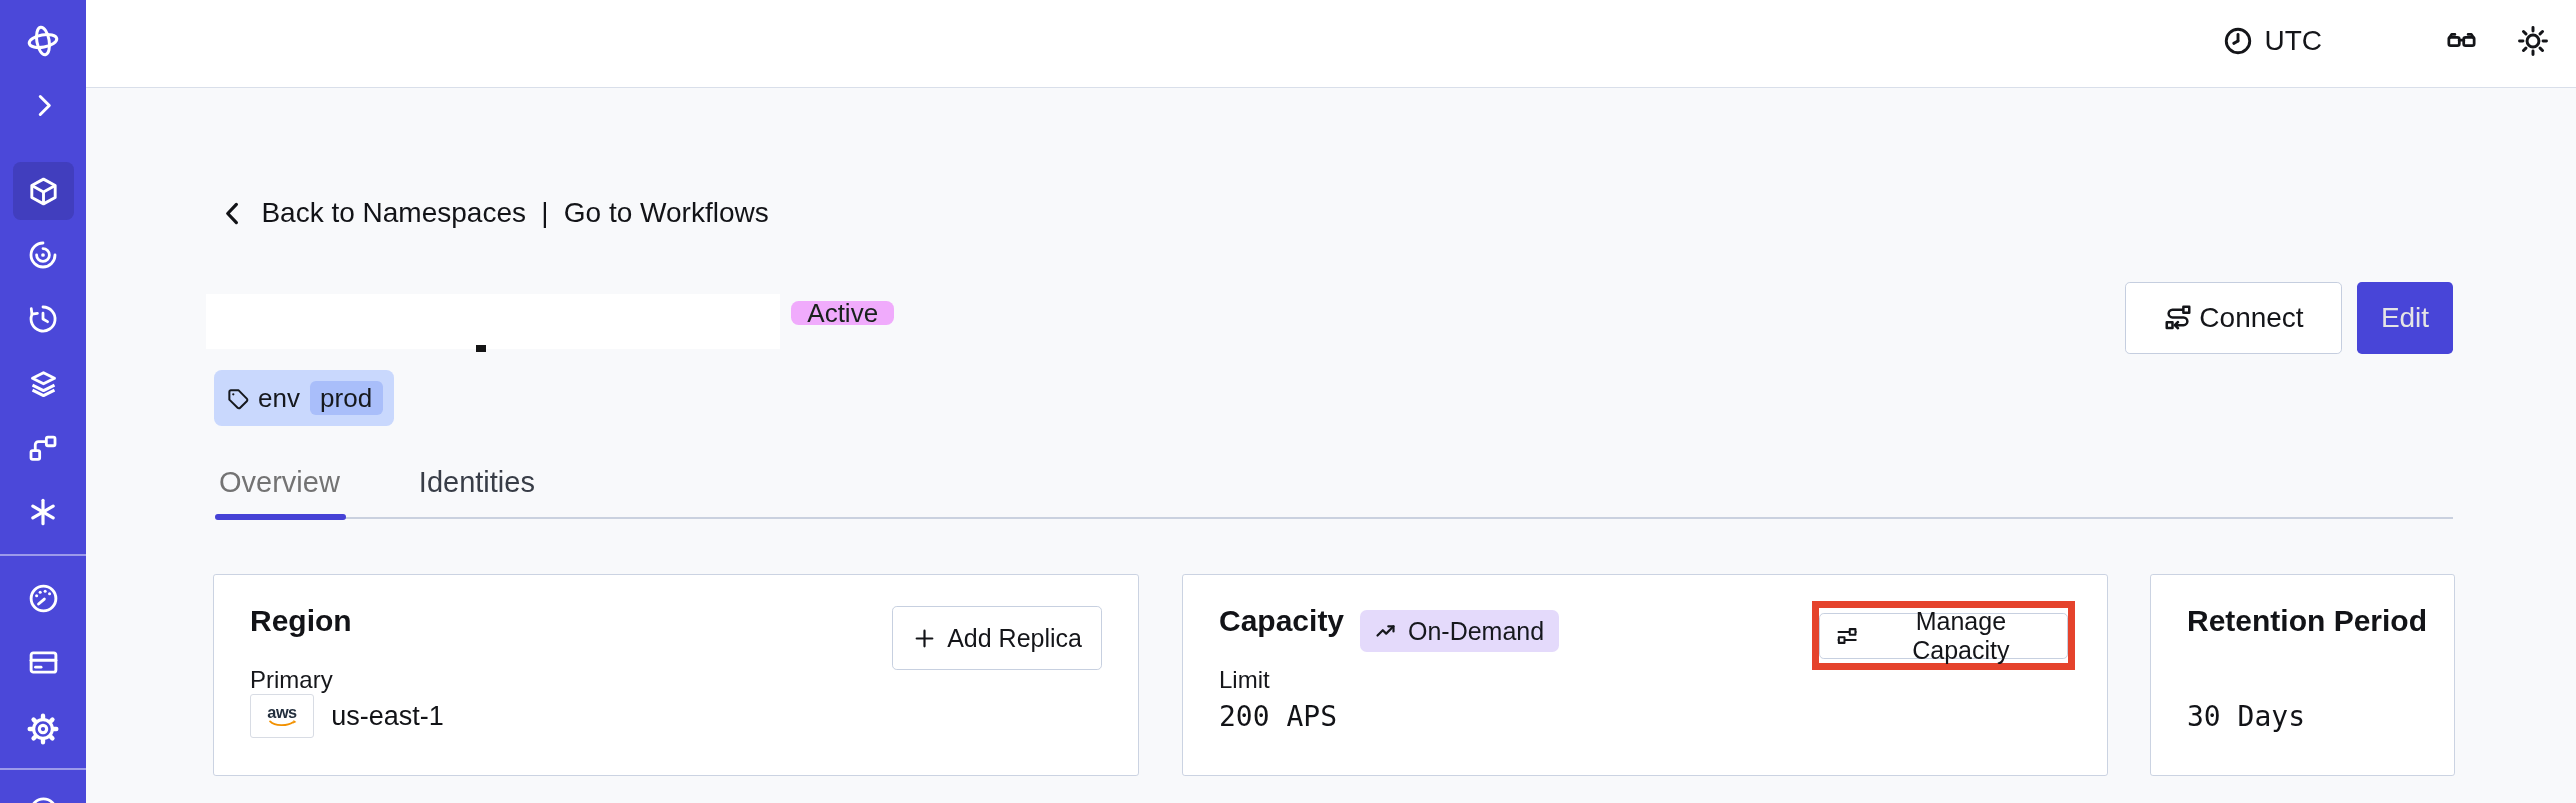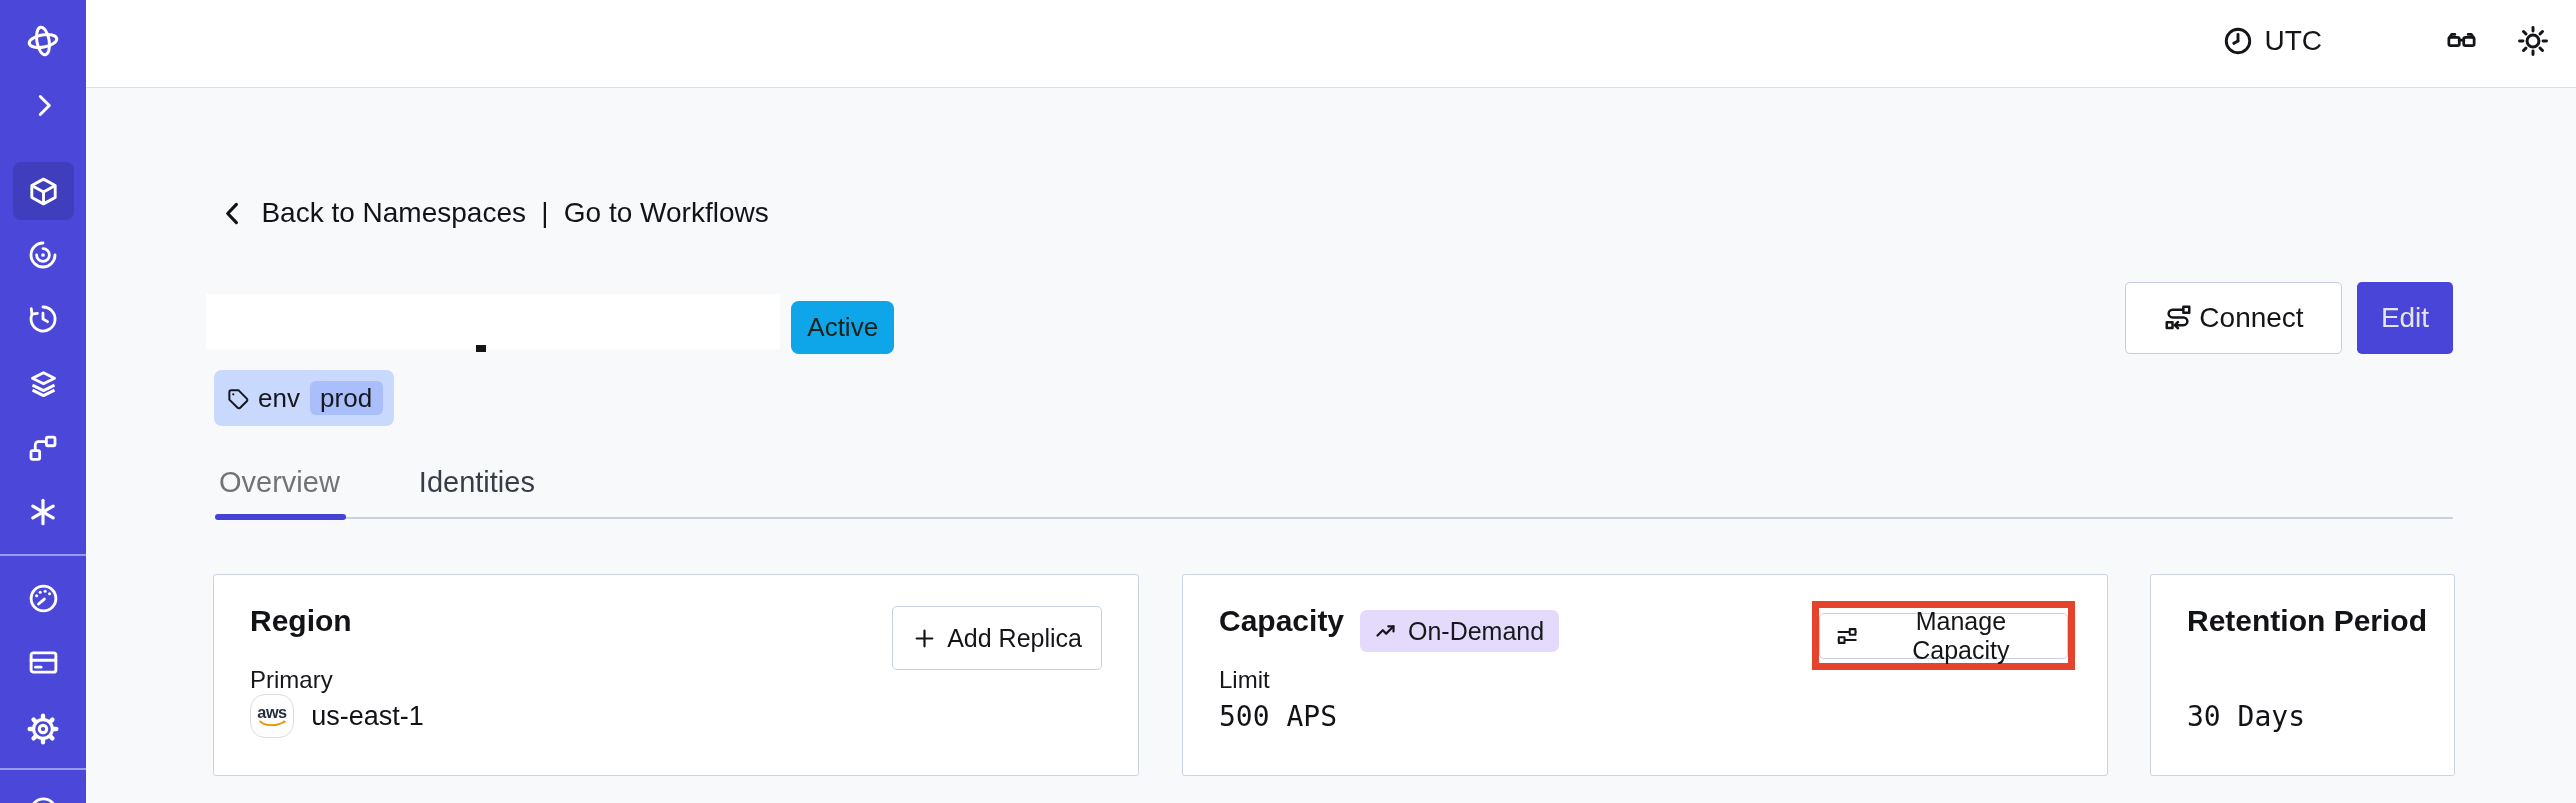--- a/index.html
+++ b/index.html
@@ -22,22 +22,22 @@
   .sb-div { position:absolute; left:0; width:86px; height:1.9px; background:rgba(255,255,255,0.45); }
   .sb-item svg { display:block; }
   
   #breadcrumb { position:absolute; left:217px; top:192px; height:42px; display:flex; align-items:center; gap:13.4px;
     font-size:28px; color:#121317; }
   #breadcrumb .crumb { cursor:pointer; }
   #breadcrumb .sep { color:#121317; padding:0 1.9px; }
   
   #title-redaction { position:absolute; left:206px; top:294px; width:574px; height:55px; background:#FFFFFF; }
   #title-dot { position:absolute; left:476px; top:345px; width:9.6px; height:6.7px; background:#151515; }
-  #status-badge { position:absolute; left:791px; top:301px; height:53px; display:flex; align-items:center;
-    padding:0 16.3px; background:#0ea5e9; color:#18221B; font-size:26px; border-radius:7.7px; }
+  #status-badge { position:absolute; left:791px; top:301px; height:24px; display:flex; align-items:center;
+    padding:0 16.3px; background:#f0abfc; color:#18221B; font-size:26px; border-radius:7.7px; }
   
   #tag-chip { position:absolute; left:214px; top:370px; height:56px; display:flex; align-items:center; gap:9.6px;
     padding:0 11.5px; background:#C9D8FD; border-radius:7.7px; font-size:26px; color:#16181D; cursor:pointer; }
   #tag-chip .tag-value { background:#A9BEFA; border-radius:5.8px; padding:1.9px 10.5px; }
   
   .btn { display:flex; align-items:center; justify-content:center; gap:6px; background:#FFFFFF;
     border:1.9px solid #C5CEDF; border-radius:4.8px; font-size:28px; color:#141519; cursor:pointer;
     font-family:"Liberation Sans", sans-serif; }
   #connect-btn { position:absolute; left:2125px; top:282px; width:217px; height:72px; }
   #edit-btn  { position:absolute; left:2357px; top:282px; width:96px; height:72px;
@@ -55,21 +55,21 @@
   #card-retention { left:2150px; width:305px; }
   .card-title { position:absolute; left:36px; top:29px; font-size:30px; font-weight:600; color:#121317; }
   .card-label { position:absolute; left:36px; top:91px; font-size:24px; color:#16171B; }
   .card-value-mono { position:absolute; left:36px; top:125px; font-size:28px; color:#121317;
     font-family:"DejaVu Sans Mono", monospace; }
   .small-btn { position:absolute; display:flex; align-items:center; gap:10.5px; background:#FFFFFF;
     border:1.9px solid #C7D0E0; border-radius:4.8px; font-size:25px; color:#141519; padding:18px 19px; height:64px; cursor:pointer; }
   #add-replica-btn { right:36px; top:31px; }
   
   #provider-row { position:absolute; left:36px; top:119px; display:flex; align-items:center; gap:17.3px; }
-  #aws-chip { width:44px; height:44px; border:1.9px solid #D8DCE4; border-radius:15px; background:#FFFFFF;
+  #aws-chip { width:64px; height:44px; border:1.9px solid #D8DCE4; border-radius:3px; background:#FFFFFF;
     display:flex; flex-direction:column; align-items:center; justify-content:center; line-height:1; }
   #aws-chip .aws-word { font-size:16.3px; font-weight:700; color:#232F3E; letter-spacing:-0.5px; }
   #region-value { font-size:27px; color:#121317; }
   
   #ondemand-badge { position:absolute; left:177px; top:35px; height:42px; display:flex; align-items:center; gap:9.6px;
     padding:0 14.4px; background:#E4DAFB; border-radius:6.7px; font-size:25px; color:#16181D; }
   #manage-highlight { position:absolute; left:629px; top:26px; width:263px; height:69px;
     border:7.7px solid #E5432C; display:flex; align-items:center; justify-content:center; }
   #manage-btn { position:static; padding:0 15.3px; height:46px; }
 </style>
@@ -270,21 +270,21 @@
   <section class="card" id="card-capacity">
     <h2 class="card-title">Capacity</h2>
     <div id="ondemand-badge">
       <svg width="24" height="24" viewBox="0 0 24 24" fill="none" stroke="#16181D" stroke-width="2.2" stroke-linecap="round" stroke-linejoin="round">
         <path d="M3.5 16.5l5.3-5.3 3.4 3.4 7.3-7.3"></path>
         <path d="M14.3 7.3h5.2v5.2"></path>
       </svg>
       <span>On-Demand</span>
     </div>
     <div class="card-label">Limit</div>
-    <div class="card-value-mono">500 APS</div>
+    <div class="card-value-mono">200 APS</div>
     <div id="manage-highlight">
       <button class="small-btn" id="manage-btn">
         <svg width="26" height="26" viewBox="0 0 24 24" fill="none" stroke="#141519" stroke-width="2" stroke-linejoin="round">
           <path d="M3.5 8h17" stroke-linecap="round"></path>
           <rect x="14.6" y="5.2" width="5.6" height="5.6" fill="#fff"></rect>
           <path d="M3.5 16h17" stroke-linecap="round"></path>
           <rect x="3.8" y="13.2" width="5.6" height="5.6" fill="#fff"></rect>
         </svg>
         <span>Manage Capacity</span>
       </button>

